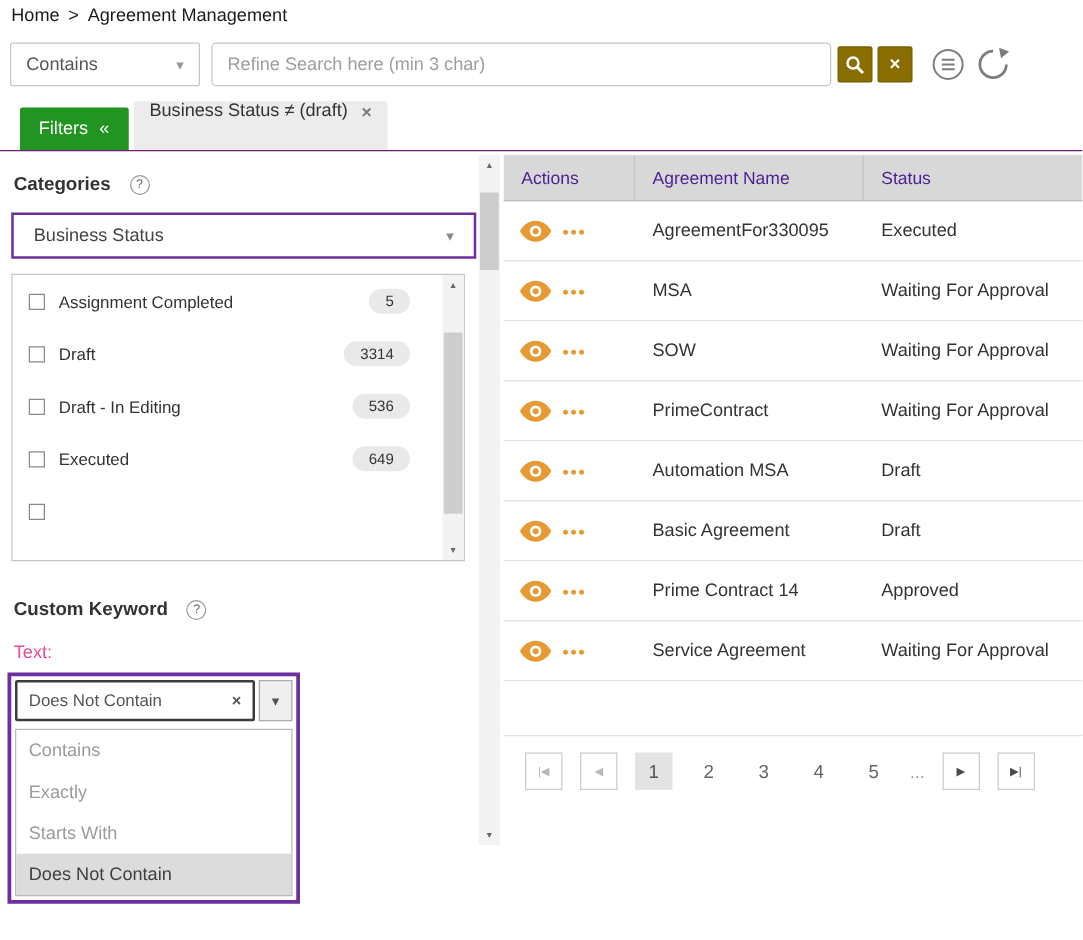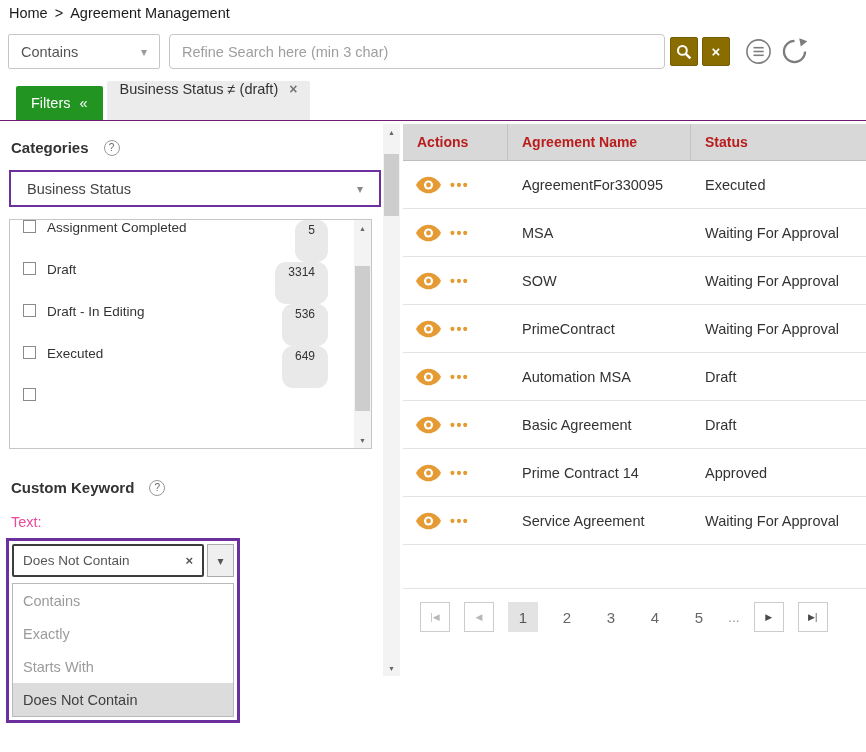--- a/index.html
+++ b/index.html
@@ -42,21 +42,21 @@
   .section-title{display:flex;align-items:center;gap:15px;margin:8px 0 0 2px;font-size:15px;font-weight:700;color:#333}
   .section-title.kw{margin-top:30px}
   .q-icon{width:16px;height:16px;border:1px solid #999;border-radius:50%;display:flex;align-items:center;
     justify-content:center;font-size:10px;color:#666;font-weight:400}
   .bs-dropdown{margin-top:14px;width:372px;height:37px;border:2px solid #6b2f9e;display:flex;align-items:center;
     padding:0 16px;font-size:14.5px;color:#444;background:#fff;cursor:pointer}
   .bs-dropdown .chev{margin-left:auto;color:#888;font-size:12px}
 
   .cat-box{margin-top:12px;width:363px;height:230px;border:1px solid #c6c6c6;position:relative;overflow:hidden;background:#fff}
   .cat-items{margin-right:17px}
-  .cat-item{height:42px;display:flex;padding:0 13px;gap:11px}
+  .cat-item{height:42px;display:flex;align-items:center;padding:0 13px;gap:11px}
   .checkbox{width:13px;height:13px;border:1px solid #8a8a8a;background:#fff;flex:none;cursor:pointer}
   .cat-label{font-size:13.5px;color:#333}
   .count-badge{margin-left:auto;margin-right:13px;background:#e9e9e9;border-radius:11px;padding:3px 13px;font-size:12px;color:#333}
 
   
   .cat-scrollbar{position:absolute;right:0;top:0;bottom:0;width:17px;background:#f3f3f3;display:flex;flex-direction:column}
   .sb-arrow{height:16px;display:flex;align-items:center;justify-content:center;font-size:7px;color:#666;cursor:pointer;flex:none}
   .sb-track{flex:1;position:relative}
   .cat-thumb{position:absolute;top:30px;left:1px;width:15px;height:145px;background:#cdcdcd;cursor:pointer}
   .panel-scrollbar{position:absolute;right:3px;top:3px;width:17px;height:552px;background:#f3f3f3;display:flex;flex-direction:column}
@@ -69,21 +69,21 @@
     padding:0 9px;font-size:13.5px;color:#555;cursor:text}
   .combo-x{margin-left:auto;color:#555;font-size:13px;font-weight:600;cursor:pointer}
   .combo-btn{width:27px;height:33px;margin-left:3px;background:#efefef;border:1px solid #ababab;display:flex;
     align-items:center;justify-content:center;color:#555;font-size:12px;cursor:pointer}
   .dd-list{margin-top:6px;border:1px solid #b9b9b9;background:#fff}
   .dd-opt{height:33px;display:flex;align-items:center;padding:0 10px;font-size:14.5px;color:#9b9b9b;cursor:pointer}
   .dd-opt.selected{background:#dcdcdc;color:#3f3f3f}
 
   
   .grid-header{display:flex;height:37px;background:#d8d8d8;border-bottom:1px solid #bdbdbd}
-  .gh-cell{display:flex;align-items:center;padding:4px 14px;font-size:14px;font-weight:700;color:#b91c1c;border-right:1px solid #c2c2c2}
+  .gh-cell{display:flex;align-items:center;padding:4px 14px;font-size:14px;font-weight:400;color:#4c1d95;border-right:1px solid #c2c2c2}
   .gh-actions{width:105px}
   .gh-name{width:183px}
   .gh-status{flex:1;border-right:none}
   .t-row{display:flex;align-items:center;height:48px;border-bottom:1px solid #e2e2e2}
   .cell-actions{width:105px;display:flex;align-items:center;padding-left:13px;gap:9px}
   .eye-wrap{display:flex;align-items:center;cursor:pointer}
   .dots{color:#e59a33;font-size:14px;letter-spacing:1.5px;font-weight:700;cursor:pointer}
   .cell-name{width:183px;padding-left:14px;font-size:14.5px;color:#333;cursor:pointer}
   .cell-status{flex:1;padding-left:14px;font-size:14.5px;color:#333}
 

